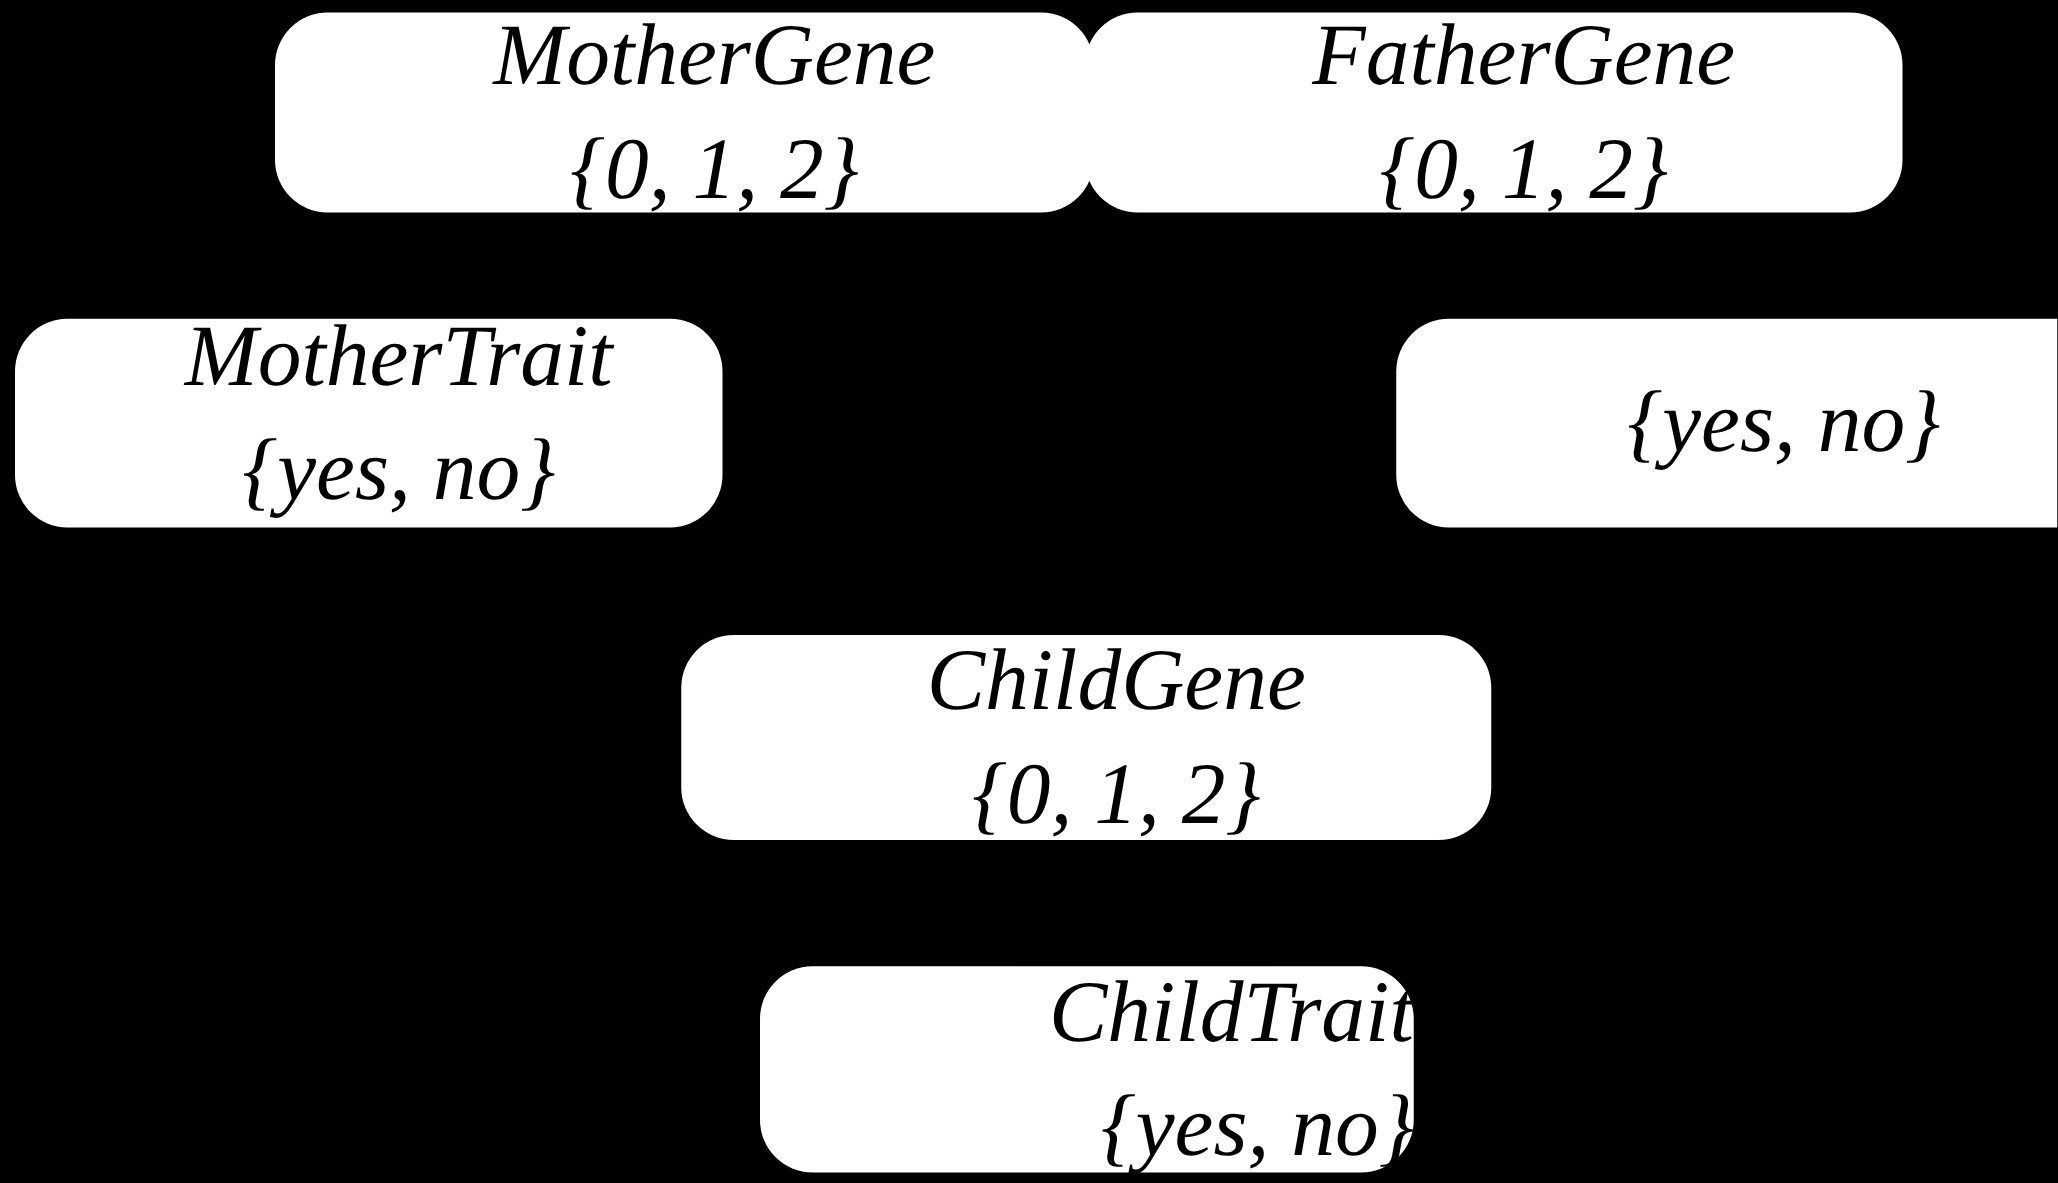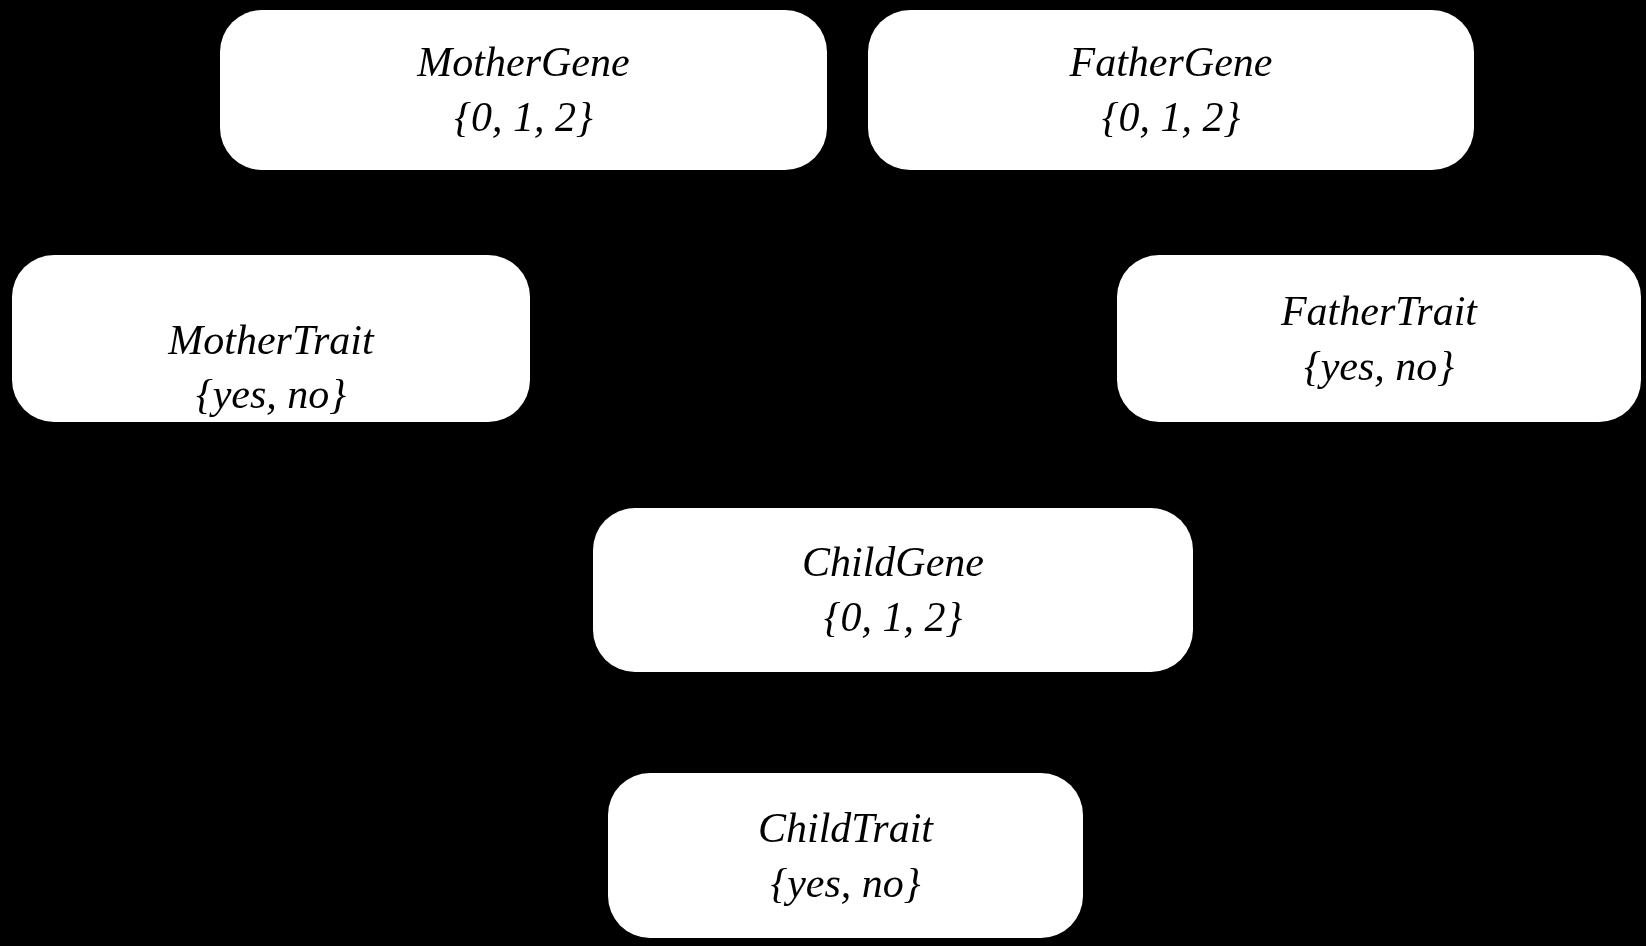--- a/index.html
+++ b/index.html
@@ -19,35 +19,36 @@
     position: absolute;
     background: #ffffff;
     border-radius: 42px;
     color: #000000;
     display: flex;
     flex-direction: column;
     align-items: center;
     justify-content: center;
     text-align: center;
     font-style: italic;
-    font-size: 42px;
+    font-size: 70px;
     line-height: 1.3;
     white-space: nowrap;
+    padding-left: 48px;
   }
   .node .node-title,
   .node .node-domain {
     display: block;
   }
   
   #node-mother-gene  { left: 220px;  top: 10px;  width: 607px; height: 160px; }
   #node-father-gene  { left: 868px;  top: 10px;  width: 606px; height: 160px; align-items: center; }
   #node-mother-trait { left: 12px;   top: 255px; width: 518px; height: 167px; justify-content: flex-end; }
   #node-father-trait { left: 1117px; top: 255px; width: 524px; height: 167px; }
-  #node-child-gene   { left: 545px;  top: 508px; width: 600px; height: 164px; margin-left: 48px; }
-  #node-child-trait  { left: 608px;  top: 773px; width: 475px; height: 165px; }
+  #node-child-gene   { left: 545px;  top: 508px; width: 600px; height: 164px; }
+  #node-child-trait  { left: 608px;  top: 773px; width: 475px; height: 165px; align-items: flex-end; }
 </style>
 </head>
 <body>
 
 <div class="stage">
 
   <div class="node" id="node-mother-gene">
     <span class="node-title">MotherGene</span>
     <span class="node-domain">{0, 1, 2}</span>
   </div>
@@ -56,21 +57,20 @@
     <span class="node-title">FatherGene</span>
     <span class="node-domain">{0, 1, 2}</span>
   </div>
 
   <div class="node" id="node-mother-trait">
     <span class="node-title">MotherTrait</span>
     <span class="node-domain">{yes, no}</span>
   </div>
 
   <div class="node" id="node-father-trait">
-    <span class="node-title">FatherTrait</span>
     <span class="node-domain">{yes, no}</span>
   </div>
 
   <div class="node" id="node-child-gene">
     <span class="node-title">ChildGene</span>
     <span class="node-domain">{0, 1, 2}</span>
   </div>
 
   <div class="node" id="node-child-trait">
     <span class="node-title">ChildTrait</span>

